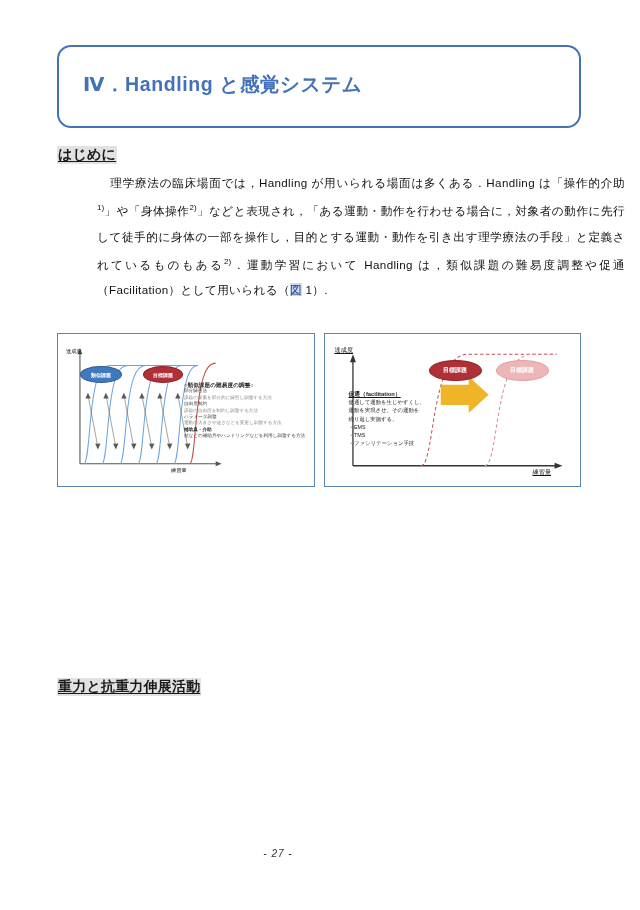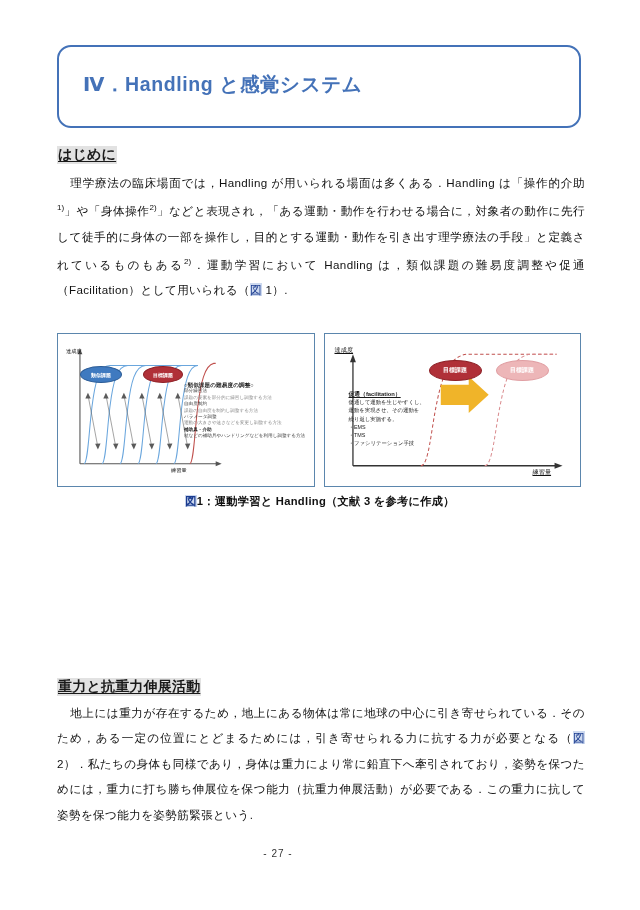--- a/index.html
+++ b/index.html
@@ -68,21 +68,21 @@
     position: absolute;
     width: 528px;
     left: 57px;
     font-family: "Liberation Sans", "DejaVu Sans", sans-serif;
     font-size: 11.6px;
     line-height: 25.4px;
     color: #111;
     text-align: justify;
     letter-spacing: 0.35px;
   }
-  #para-intro { top: 170px; }
+  #para-intro { top: 170px; margin-left: 40px; }
   #para-note  { top: 545px; }
   #para-gravity { top: 700px; }
   .indent { display: inline-block; width: 13px; }
   .ref {
     font-size: 8px;
     vertical-align: super;
     letter-spacing: 0;
   }
   .xref {
     color: #1a3b8f;
@@ -186,20 +186,21 @@
   .footer-page {
     position: absolute;
     left: 0;
     top: 848px;
     width: 556px;
     text-align: center;
     font-family: "Liberation Sans", "DejaVu Sans", sans-serif;
     font-size: 10px;
     color: #333;
     letter-spacing: 1px;
+    font-style: italic;
   }
 </style>
 </head>
 <body>
 
 <div class="page">
 
   <div class="title-box">
     <div class="title-text">Ⅳ．Handling と感覚システム</div>
   </div>
@@ -300,24 +301,20 @@
         <div>促通して運動を生じやすくし、</div>
         <div>運動を実現させ、その運動を</div>
         <div>繰り返し実施する。</div>
         <div>・EMS</div>
         <div>・TMS</div>
         <div>・ファシリテーション手技</div>
       </div>
     </div>
   </div>
 
-  <div class="fig-caption">
-    <span class="cap-fig">図</span><span>1：運動学習と Handling（文献 3 を参考に作成）</span>
-  </div>
 
 
   <div class="heading" id="heading-gravity">重力と抗重力伸展活動</div>
 
-  <div class="para" id="para-gravity"><span class="indent"></span>地上には重力が存在するため，地上にある物体は常に地球の中心に引き寄せられている．そのため，ある一定の位置にとどまるためには，引き寄せられる力に抗する力が必要となる（<span class="xref">図</span> 2）．私たちの身体も同様であり，身体は重力により常に鉛直下へ牽引されており，姿勢を保つためには，重力に打ち勝ち伸展位を保つ能力（抗重力伸展活動）が必要である．この重力に抗して姿勢を保つ能力を姿勢筋緊張という.</div>
 
   <div class="footer-page">- 27 -</div>
 
 </div>
 
 </body></html>

